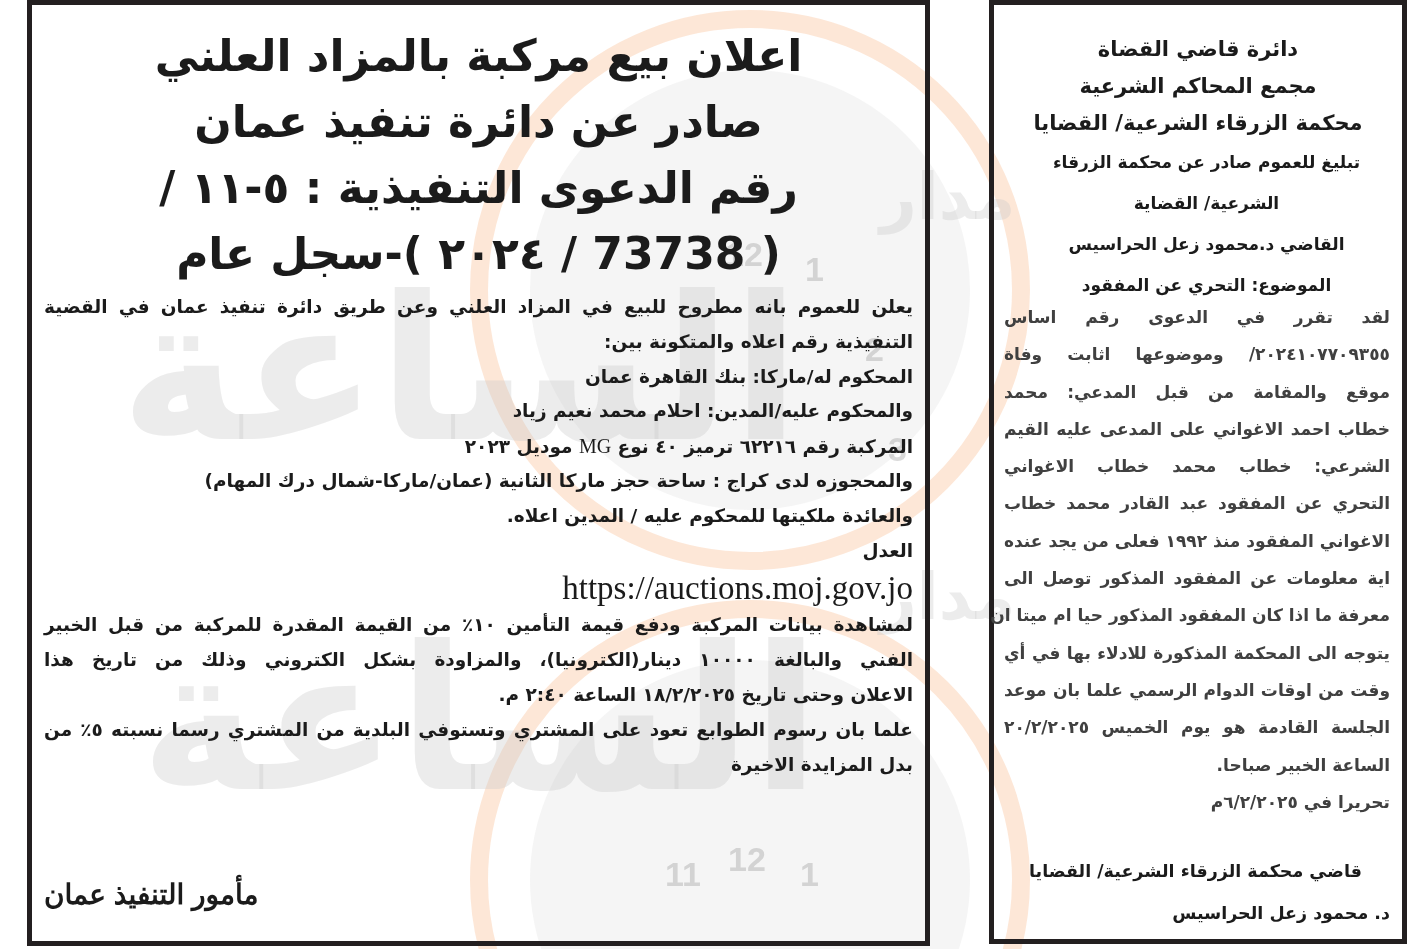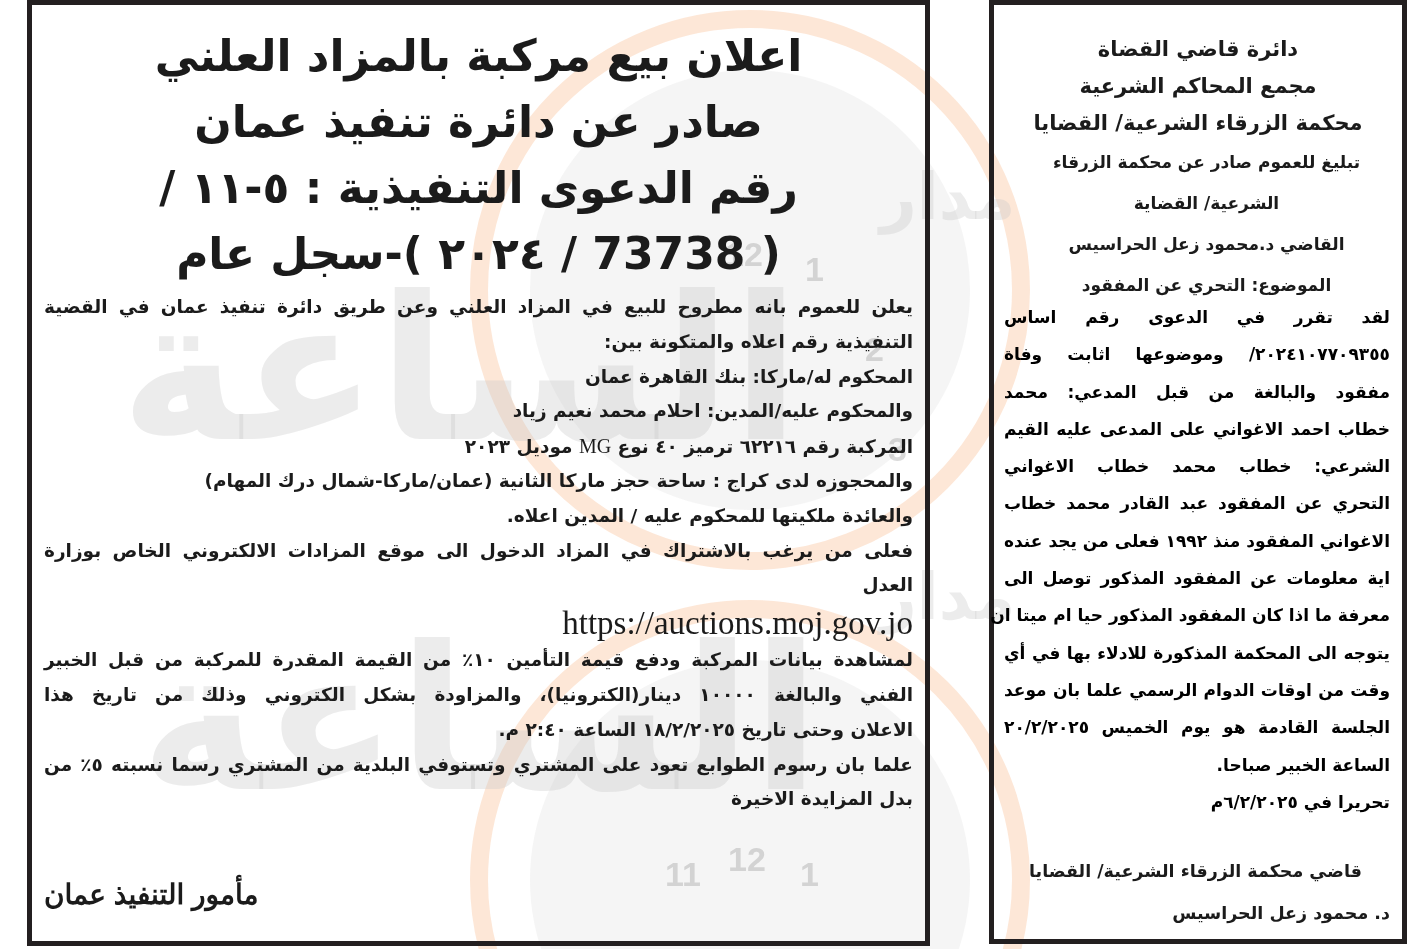--- a/index.html
+++ b/index.html
@@ -50,21 +50,21 @@
     position:absolute; left:12px; top:873px; font-family:Liberation Sans, sans-serif; font-weight:bold;
     font-size:28px; color:#1b1b1b; white-space:nowrap;
   }
 
   .r-header { position:absolute; left:0; right:0; top:26px; text-align:center; }
   .r-h1 { font-weight:bold; font-size:21px; line-height:37px; white-space:nowrap; color:#1b1b1b; }
   .r-h2 { font-weight:bold; font-size:17px; line-height:41px; white-space:nowrap; color:#1b1b1b;padding-left:17px; }
   .r-body { position:absolute; left:10px; right:12px; top:294px; }
   .r-line {
     font-weight:bold; font-size:17px; line-height:37.3px; height:37.3px; white-space:nowrap;
-    text-align:justify; text-align-last:justify; color:#000000;
+    text-align:justify; text-align-last:justify; color:#404040;
   }
   .r-line.short { text-align:right; text-align-last:right; }
   .r-sign { position:absolute; right:40px; top:845px; text-align:right; }
   .r-sign-line { font-weight:bold; font-size:17.5px; line-height:42px; white-space:nowrap; color:#1b1b1b; }
   .r-sign-line.second { margin-right:-28px; }
 </style>
 </head>
 <body>
 
 <div class="watermark" style="left:470px; top:10px; width:560px; height:560px;">
@@ -98,21 +98,20 @@
   <div class="body-block">
     <div class="body-line">يعلن للعموم بانه مطروح للبيع في المزاد العلني وعن طريق دائرة تنفيذ عمان في القضية</div>
     <div class="body-line short">التنفيذية رقم اعلاه والمتكونة بين:</div>
     <div class="body-line short">المحكوم له/ماركا: بنك القاهرة عمان</div>
     <div class="body-line short">والمحكوم عليه/المدين: احلام محمد نعيم زياد</div>
     <div class="body-line short">
       <span>المركبة رقم ٦٢٢١٦ ترميز ٤٠ نوع </span><span class="mg">MG</span><span> موديل ٢٠٢٣</span>
     </div>
     <div class="body-line short">والمحجوزه لدى كراج : ساحة حجز ماركا الثانية (عمان/ماركا-شمال درك المهام)</div>
     <div class="body-line short">والعائدة ملكيتها للمحكوم عليه / المدين اعلاه.</div>
-    <div class="body-line">فعلى من يرغب بالاشتراك في المزاد الدخول الى موقع المزادات الالكتروني الخاص بوزارة</div>
     <div class="body-line short">العدل</div>
     <div class="body-line url">https://auctions.moj.gov.jo</div>
     <div class="body-line">لمشاهدة بيانات المركبة ودفع قيمة التأمين ١٠٪ من القيمة المقدرة للمركبة من قبل الخبير</div>
     <div class="body-line">الفني والبالغة ١٠٠٠٠ دينار(الكترونيا)، والمزاودة بشكل الكتروني وذلك من تاريخ هذا</div>
     <div class="body-line short">الاعلان وحتى تاريخ ١٨/٢/٢٠٢٥ الساعة ٢:٤٠ م.</div>
     <div class="body-line">علما بان رسوم الطوابع تعود على المشتري وتستوفي البلدية من المشتري رسما نسبته ٥٪ من</div>
     <div class="body-line short">بدل المزايدة الاخيرة</div>
   </div>
 
   <div class="signature">مأمور التنفيذ عمان</div>
@@ -125,21 +124,21 @@
     <div class="r-h1">محكمة الزرقاء الشرعية/ القضايا</div>
     <div class="r-h2">تبليغ للعموم صادر عن محكمة الزرقاء</div>
     <div class="r-h2">الشرعية/ القضاية</div>
     <div class="r-h2">القاضي د.محمود زعل الحراسيس</div>
     <div class="r-h2">الموضوع: التحري عن المفقود</div>
   </div>
 
   <div class="r-body">
     <div class="r-line">لقد تقرر في الدعوى رقم اساس</div>
     <div class="r-line">٢٠٢٤١٠٧٧٠٩٣٥٥/ وموضوعها اثابت وفاة</div>
-    <div class="r-line">مفقود والبالغة من قبل المدعي: محمد</div>
+    <div class="r-line">موقع والمقامة من قبل المدعي: محمد</div>
     <div class="r-line">خطاب احمد الاغواني على المدعى عليه القيم</div>
     <div class="r-line">الشرعي: خطاب محمد خطاب الاغواني</div>
     <div class="r-line">التحري عن المفقود عبد القادر محمد خطاب</div>
     <div class="r-line">الاغواني المفقود منذ ١٩٩٢ فعلى من يجد عنده</div>
     <div class="r-line">اية معلومات عن المفقود المذكور توصل الى</div>
     <div class="r-line">معرفة ما اذا كان المفقود المذكور حيا ام ميتا ان</div>
     <div class="r-line">يتوجه الى المحكمة المذكورة للادلاء بها في أي</div>
     <div class="r-line">وقت من اوقات الدوام الرسمي علما بان موعد</div>
     <div class="r-line">الجلسة القادمة هو يوم الخميس ٢٠/٢/٢٠٢٥</div>
     <div class="r-line short">الساعة الخبير صباحا.</div>

